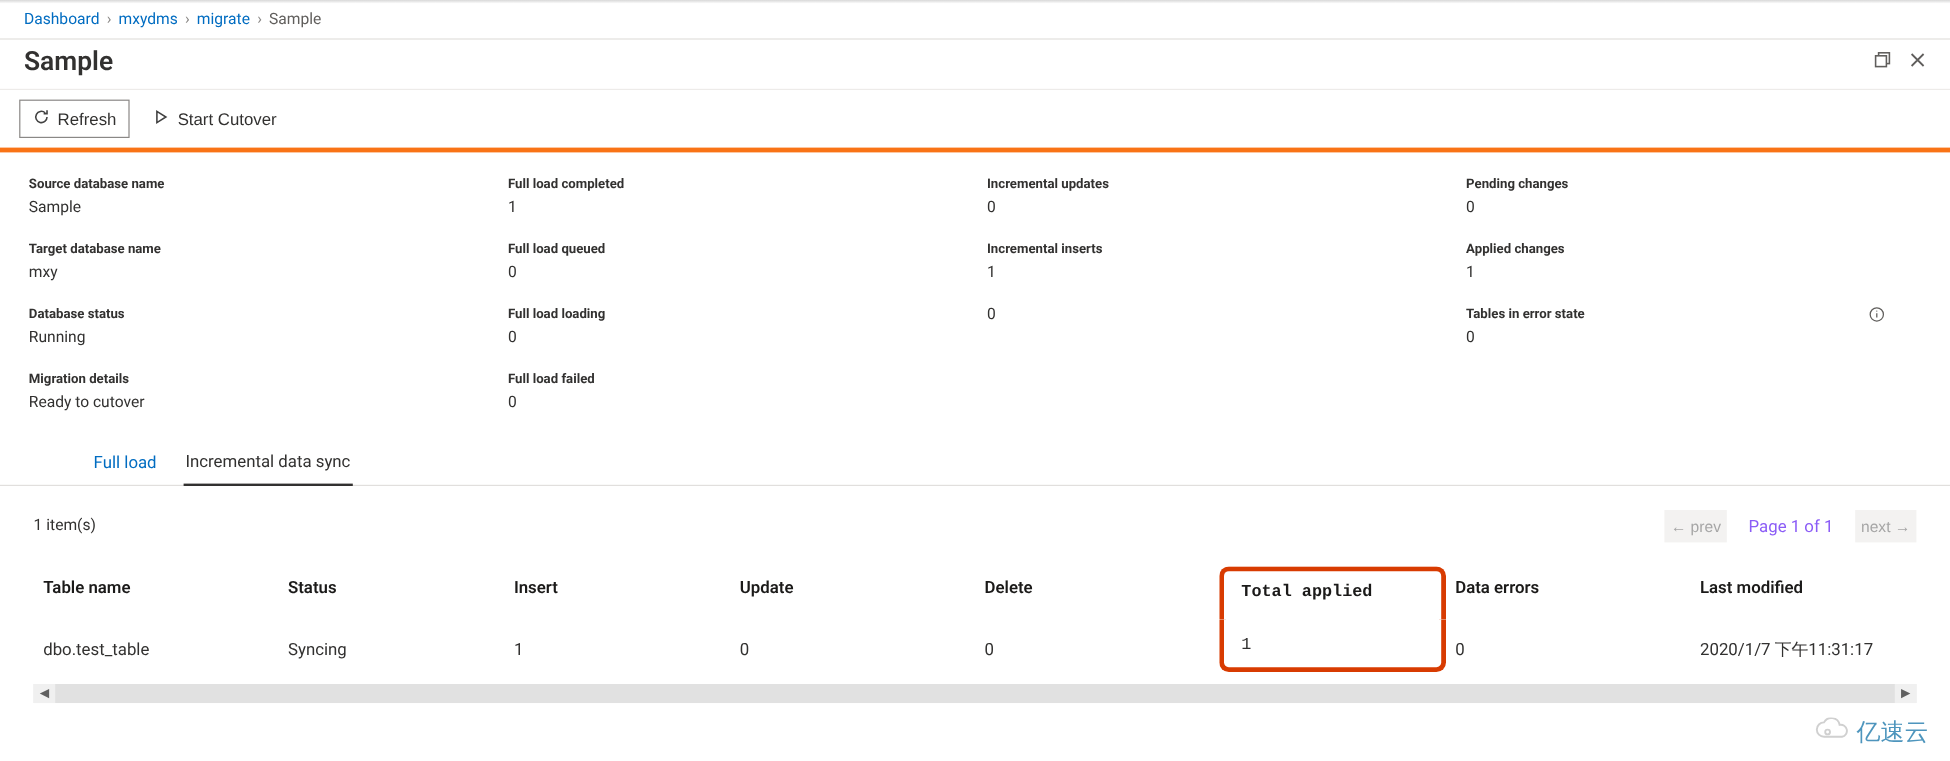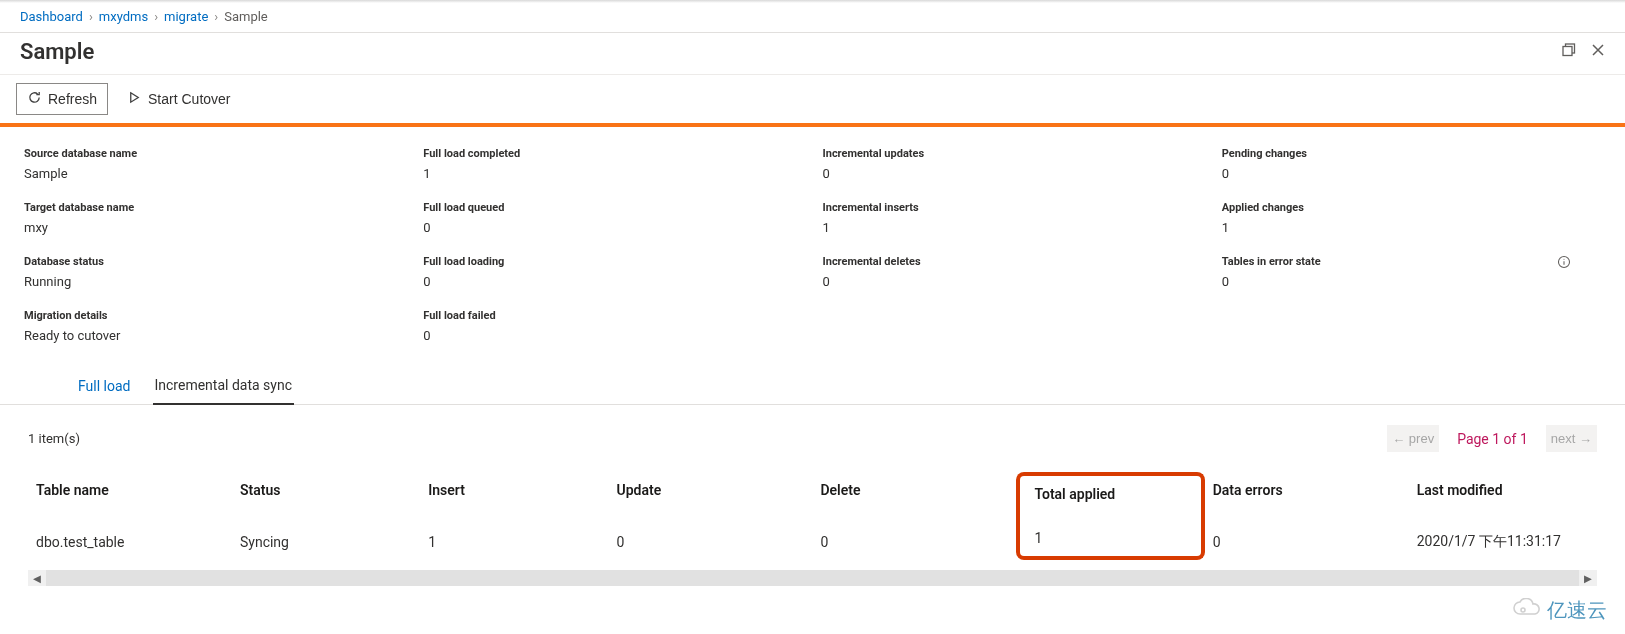--- a/index.html
+++ b/index.html
@@ -101,34 +101,34 @@
       align-items: center;
       justify-content: space-between;
       padding: 20px 28px 12px 28px;
       font-size: 13px;
     }
     .pager { display:flex; align-items:center; gap:18px; }
     .pager-btn {
       background:#f3f2f1; border:none; color:#a6a6a6; padding:6px 5px;
       font-size:13px; cursor:pointer;
     }
-    .page-of { color:#be185d; font-size:14px; }
+    .page-of { color:#8b5cf6; font-size:14px; }
 
     
     .table-wrap { padding: 0 28px; }
     table.data { width: 100%; border-collapse: collapse; table-layout: fixed; }
     table.data th {
       text-align: left; font-weight: 600; font-size: 14px; padding: 14px 8px;
       color:#1b1a19;
     }
     table.data td {
       text-align: left; font-size: 14px; padding: 14px 8px; color:#323130;
     }
     .col-name{width:13%}.col-status{width:12%}.col-ins{width:12%}.col-upd{width:13%}.col-del{width:13%}.col-tot{width:12%}.col-err{width:13%}.col-mod{width:12%}
-    .hi-box { border: 4px solid #d83b01; border-radius: 8px; padding:0; }
+    .hi-box { border: 4px solid #d83b01; border-radius: 8px; padding:0;font-family:Liberation Mono, monospace; }
 
     
     .hscroll {
       margin: 2px 28px 0 28px;
       height: 16px;
       background: #e1e1e1;
       position: relative;
     }
     .hscroll .btn-l, .hscroll .btn-r {
       position:absolute; top:0; width:18px; height:16px; background:#f0f0f0;
@@ -246,21 +246,20 @@
         <div class="label">Incremental updates</div>
         <div class="value">0</div>
       </div>
     <div style="height:20px"></div>
     <div class="detail">
         <div class="label">Incremental inserts</div>
         <div class="value">1</div>
       </div>
     <div style="height:20px"></div>
     <div class="detail">
-        <div class="label">Incremental deletes</div>
         <div class="value">0</div>
       </div>
   </div>
 
   <div>
     <div class="detail">
         <div class="label">Pending changes</div>
         <div class="value">0</div>
       </div>
     <div style="height:20px"></div>

